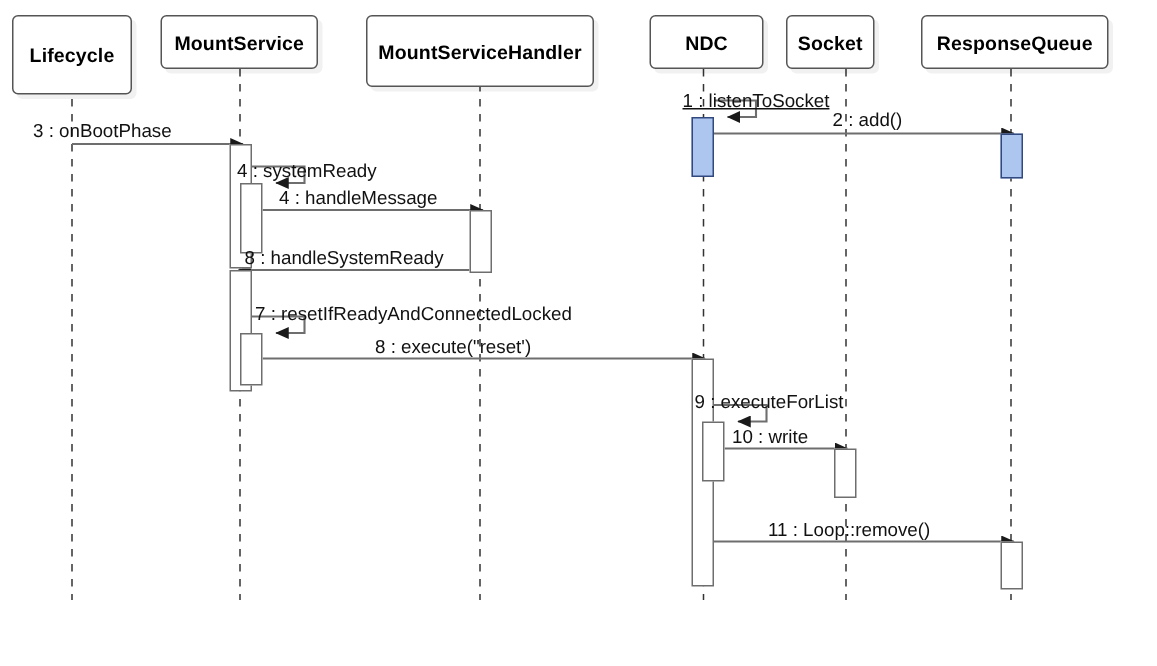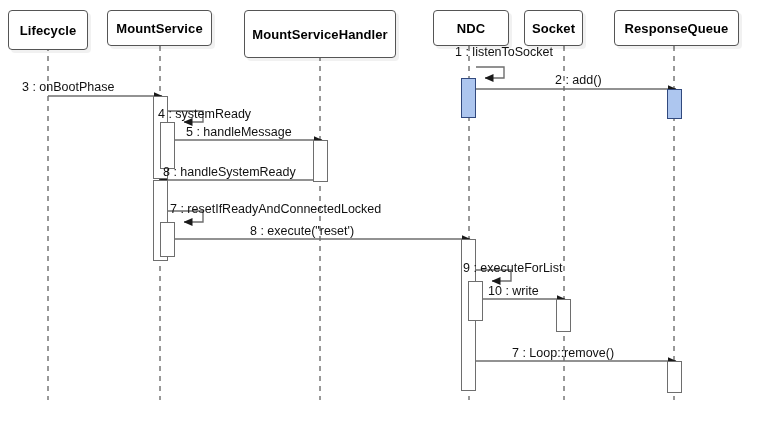--- a/index.html
+++ b/index.html
@@ -89,21 +89,21 @@
         <line x1="313" x2="159" y1="180" y2="180" stroke="#6e6e6e" stroke-width="1.4" marker-end="url(#arrowhead)"></line>
         <path d="M168,211 L203,211 L203,222 L184,222" fill="none" stroke="#6e6e6e" stroke-width="1.4" marker-end="url(#arrowhead)"></path>
         <line x1="175" x2="470" y1="239" y2="239" stroke="#6e6e6e" stroke-width="1.4" marker-end="url(#arrowhead)"></line>
         <path d="M476,270 L511,270 L511,281 L492,281" fill="none" stroke="#6e6e6e" stroke-width="1.4" marker-end="url(#arrowhead)"></path>
         <line x1="483" x2="565" y1="299" y2="299" stroke="#6e6e6e" stroke-width="1.4" marker-end="url(#arrowhead)"></line>
         <line x1="476" x2="676" y1="361" y2="361" stroke="#6e6e6e" stroke-width="1.4" marker-end="url(#arrowhead)"></line>
       </g>
   </svg>
 
   <div id="participant-layer">
-      <div class="participant-box" style="left: 8px; top: 10px; width: 80px; height: 40px;">
+      <div class="participant-box" style="left: 8px; top: 10px; width: 80px; height: 53px;">
         <span class="participant-label">Lifecycle</span>
       </div>
       <div class="participant-box" style="left: 107px; top: 10px; width: 105px; height: 36px;">
         <span class="participant-label">MountService</span>
       </div>
       <div class="participant-box" style="left: 244px; top: 10px; width: 152px; height: 48px;">
         <span class="participant-label">MountServiceHandler</span>
       </div>
       <div class="participant-box" style="left: 433px; top: 10px; width: 76px; height: 36px;">
         <span class="participant-label">NDC</span>
@@ -122,26 +122,26 @@
       <div class="activation" style="left: 160px; top: 122px; width: 15px; height: 47px;"></div>
       <div class="activation" style="left: 313px; top: 140px; width: 15px; height: 42px;"></div>
       <div class="activation" style="left: 153px; top: 180px; width: 15px; height: 81px;"></div>
       <div class="activation" style="left: 160px; top: 222px; width: 15px; height: 35px;"></div>
       <div class="activation" style="left: 461px; top: 239px; width: 15px; height: 152px;"></div>
       <div class="activation" style="left: 468px; top: 281px; width: 15px; height: 40px;"></div>
       <div class="activation" style="left: 556px; top: 299px; width: 15px; height: 33px;"></div>
       <div class="activation" style="left: 667px; top: 361px; width: 15px; height: 32px;"></div>
     </div>
   <div id="label-layer">
-      <div class="msg-label" style="left: 455px; top: 46px;">1 : listenToSocket</div>
+      <div class="msg-label" style="left: 455px; top: 61px; text-decoration: underline;">1 : listenToSocket</div>
       <div class="msg-label" style="left: 555px; top: 74px;">2 : add()</div>
       <div class="msg-label" style="left: 22px; top: 81px;">3 : onBootPhase</div>
       <div class="msg-label" style="left: 158px; top: 108px;">4 : systemReady</div>
-      <div class="msg-label" style="left: 186px; top: 126px;">5 : handleMessage</div>
+      <div class="msg-label" style="left: 186px; top: 126px;">4 : handleMessage</div>
       <div class="msg-label" style="left: 163px; top: 166px;">8 : handleSystemReady</div>
       <div class="msg-label" style="left: 170px; top: 203px; text-align: center;">7 : resetIfReadyAndConnectedLocked</div>
       <div class="msg-label" style="left: 250px; top: 225px;">8 : execute("reset')</div>
       <div class="msg-label" style="left: 463px; top: 262px;">9 : executeForList</div>
       <div class="msg-label" style="left: 488px; top: 285px; text-align: center;">10 : write</div>
-      <div class="msg-label" style="left: 512px; top: 347px;">7 : Loop::remove()</div>
+      <div class="msg-label" style="left: 512px; top: 347px;">11 : Loop::remove()</div>
     </div>
 
 </div>
 
 </body></html>

